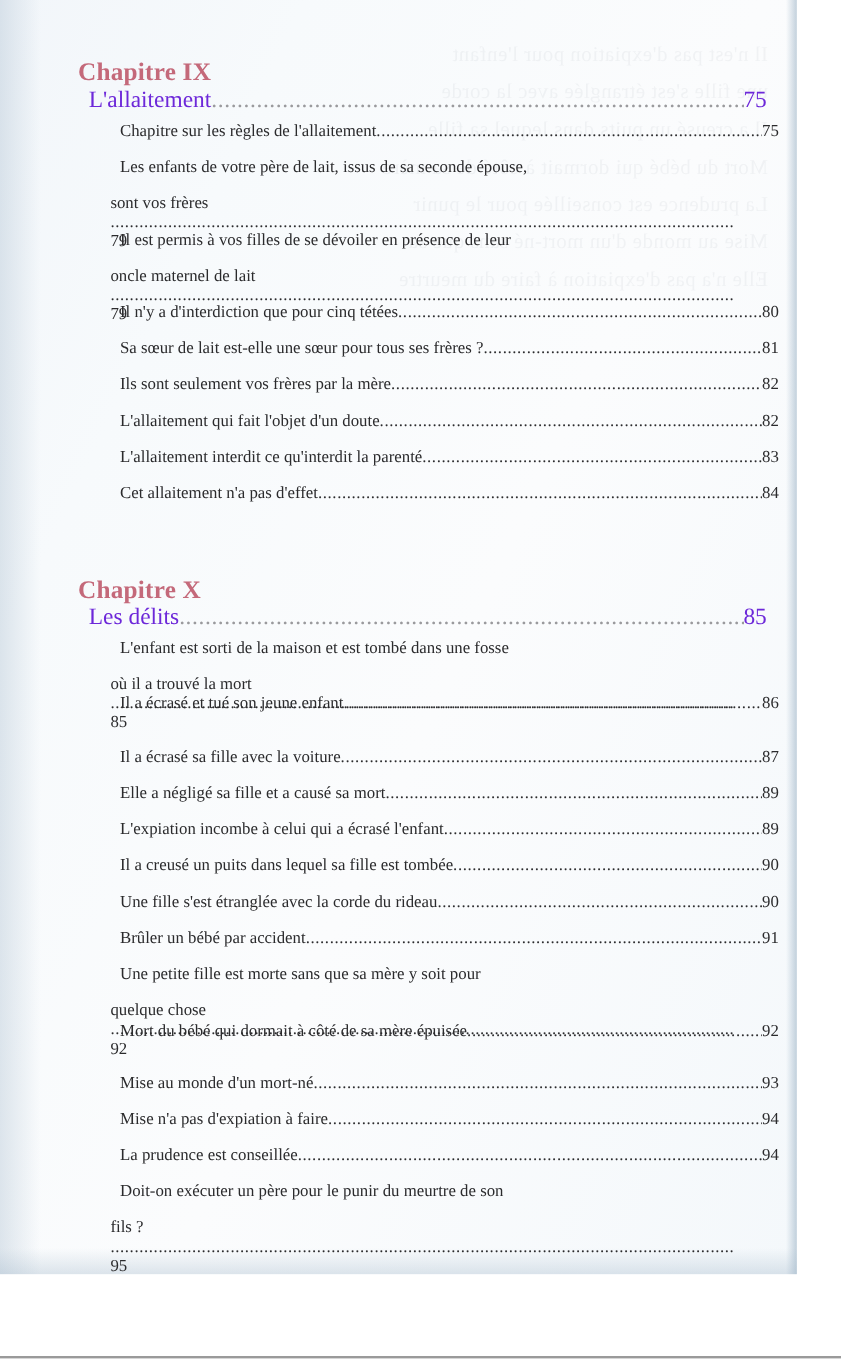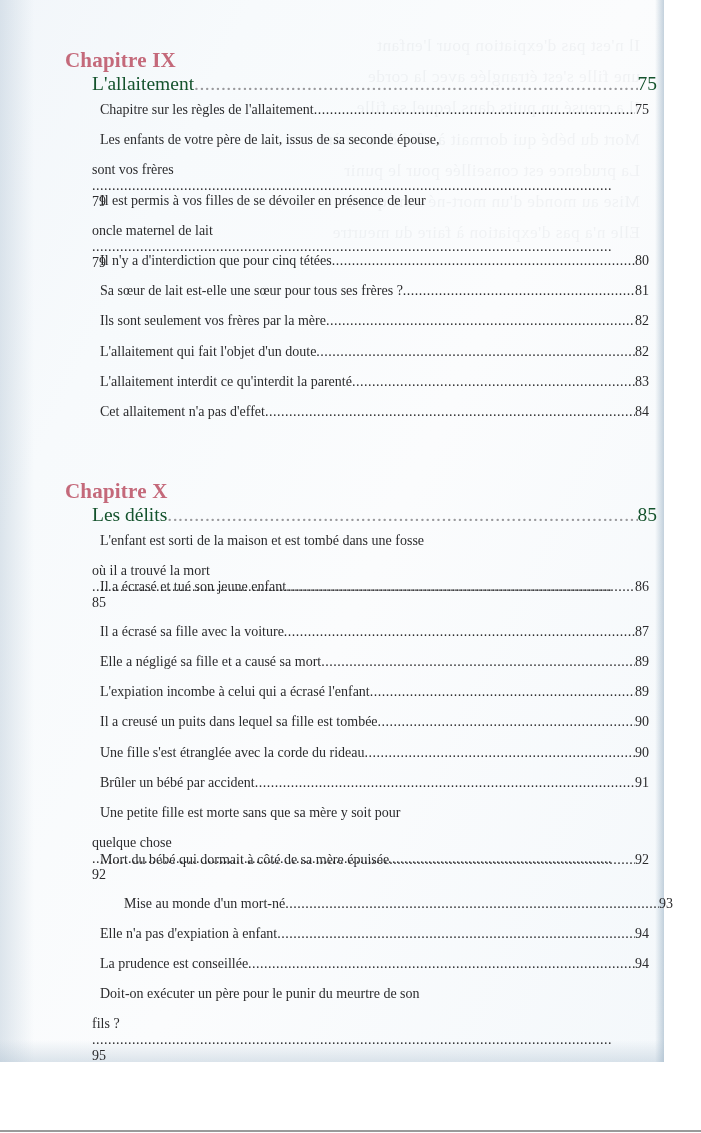--- a/index.html
+++ b/index.html
@@ -122,22 +122,22 @@
   }
   .toc-line .leader::after {
     content: "..................................................................................................................................";
     letter-spacing: 0.5px;
   }
   .toc-line .pg { flex: 0 0 auto; text-align: right; }
 
   
   .sub-line {
     font-size: 19.5px;
-    color: #14532d;
-    left: 80px;
+    color: #6d28d9;
+    left: 62px;
     width: 565px;
   }
   .sub-line .leader::after { color: #9a9a9d; }
 
   
   .entry-line {
     font-size: 14px;
     color: #2b2b2d;
     left: 88px;
     width: 549px;
@@ -284,27 +284,27 @@
         <div class="toc-line entry-line cont" style="top: 835.2px;">
           <span class="txt">quelque chose </span>
           <span class="leader"></span>
           <span class="pg">92</span>
         </div>
         <div class="toc-line entry-line" style="top: 852px;">
           <span class="txt">Mort du bébé qui dormait à côté de sa mère épuisée </span>
           <span class="leader"></span>
           <span class="pg">92</span>
         </div>
-        <div class="toc-line entry-line" style="top: 895.6px; margin-left: 24px;">
+        <div class="toc-line entry-line" style="top: 895.6px;">
           <span class="txt">Mise au monde d'un mort-né </span>
           <span class="leader"></span>
           <span class="pg">93</span>
         </div>
         <div class="toc-line entry-line" style="top: 925.8px;">
-          <span class="txt">Elle n'a pas d'expiation à enfant</span>
+          <span class="txt">Mise n'a pas d'expiation à faire</span>
           <span class="leader"></span>
           <span class="pg">94</span>
         </div>
         <div class="toc-line entry-line" style="top: 956px;">
           <span class="txt">La prudence est conseillée</span>
           <span class="leader"></span>
           <span class="pg">94</span>
         </div>
         <div class="toc-line entry-line nodots" style="top: 986.2px;">
           <span class="txt">Doit-on exécuter un père pour le punir du meurtre de son</span>

